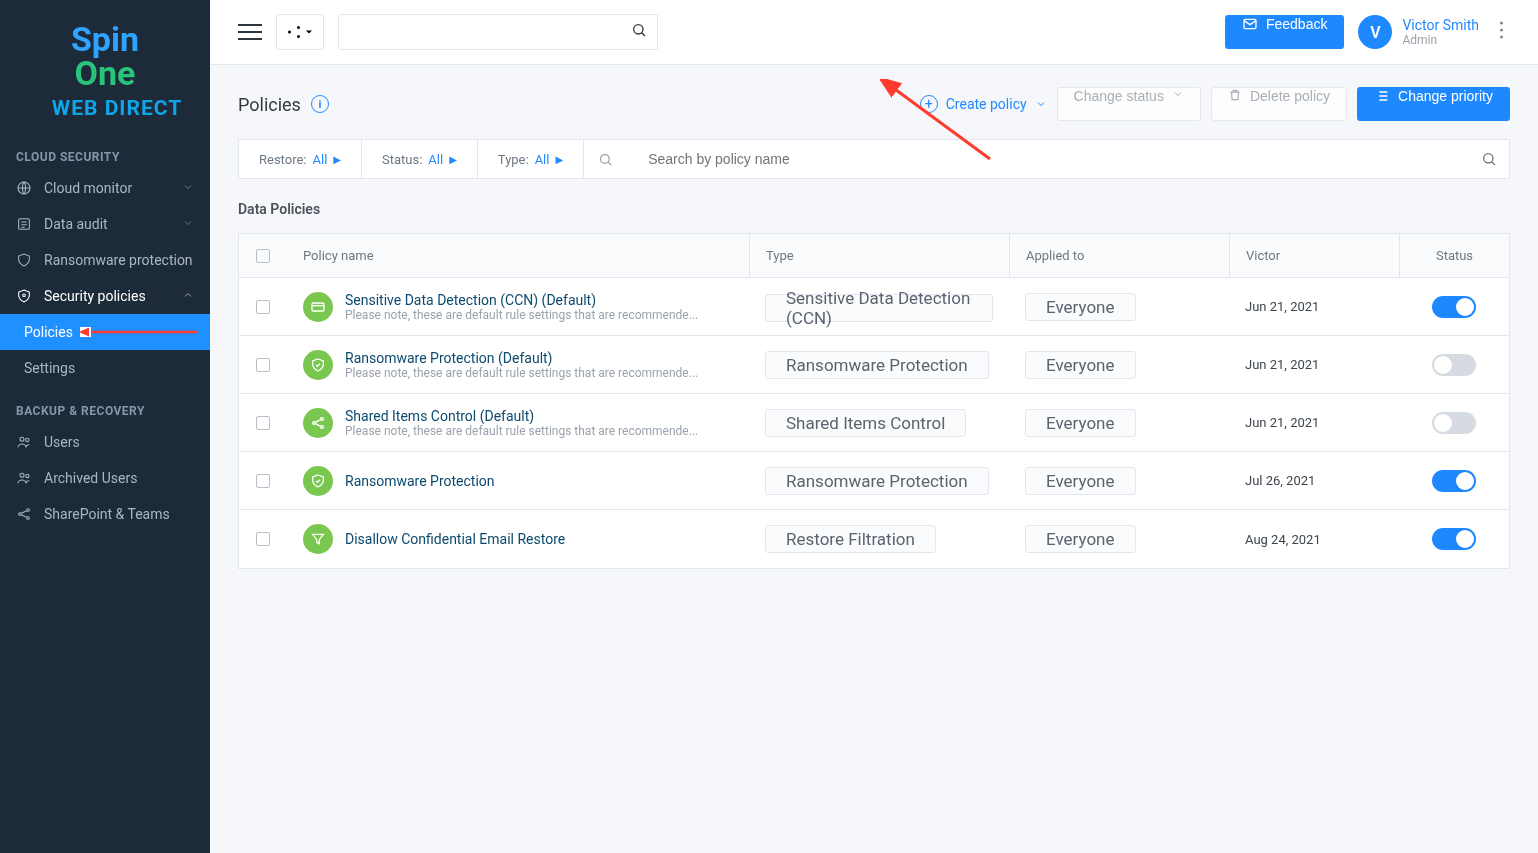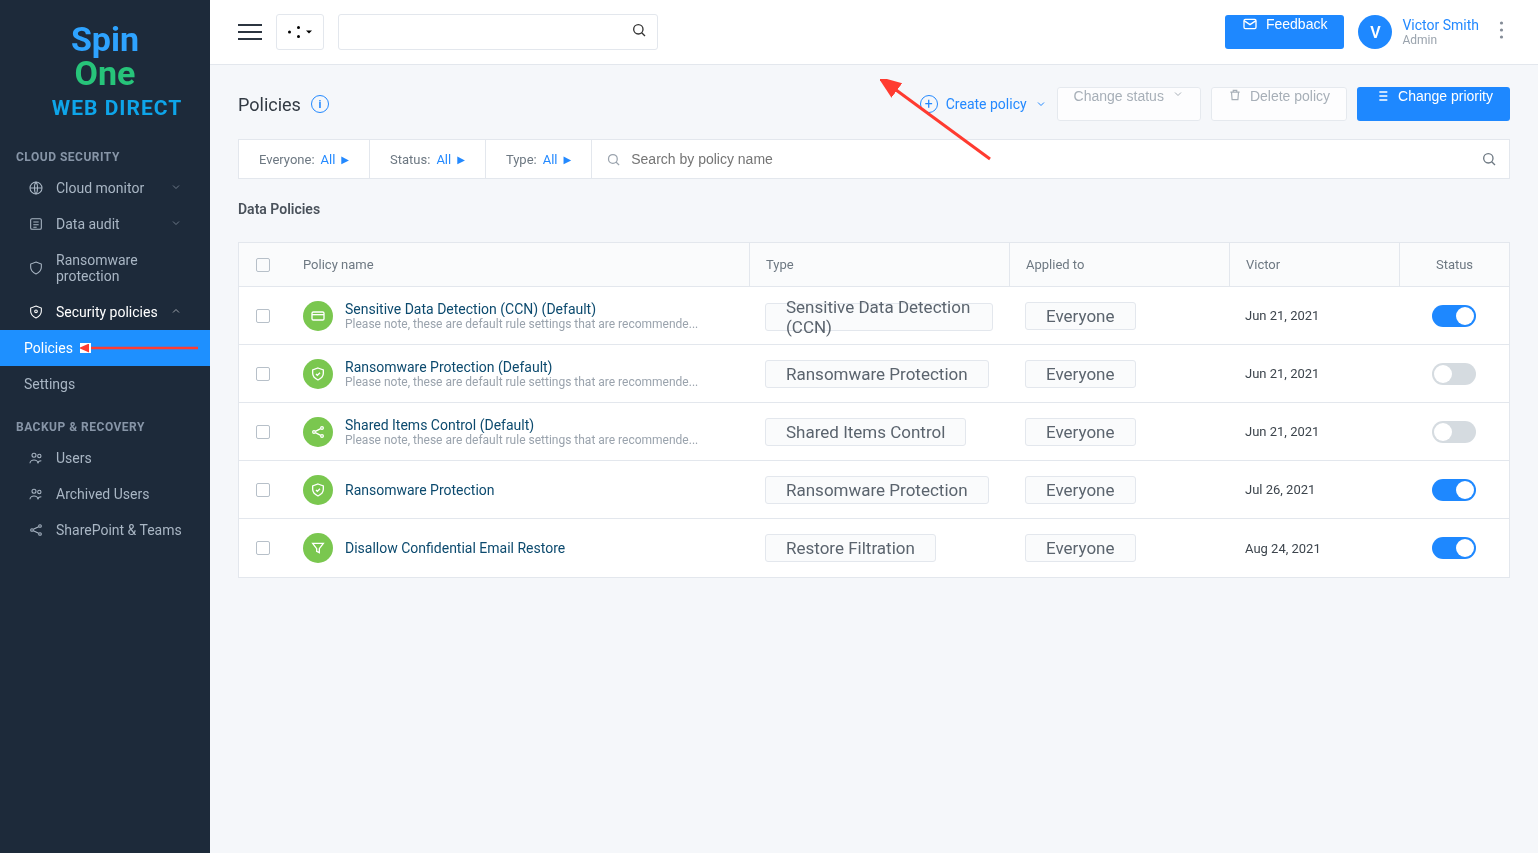--- a/index.html
+++ b/index.html
@@ -22,21 +22,21 @@
   body{display:flex;min-width:1538px;min-height:853px;background:var(--main-bg);}
 
   
   .sidebar{width:210px;min-width:210px;background:var(--sidebar-bg);color:var(--sidebar-text);display:flex;flex-direction:column;}
   .brand{padding:22px 0 12px;text-align:center;}
   .brand .spin{font-size:34px;font-weight:700;line-height:1;}
   .brand .spin .s{color:#2ea3ff;}
   .brand .spin .one{color:#27c47a;}
   .brand .wd{color:#0ea5e9;font-weight:700;letter-spacing:1px;margin-top:6px;font-size:21px;margin-left:24px;}
   .sb-section{font-size:12px;font-weight:700;color:var(--sidebar-header);letter-spacing:.5px;padding:18px 16px 6px;}
-  .sb-item{display:flex;align-items:center;gap:12px;padding:10px 28px;font-size:14px;color:var(--sidebar-text);cursor:pointer;position:relative;}
+  .sb-item{display:flex;align-items:center;gap:12px;padding:10px 16px;font-size:14px;color:var(--sidebar-text);cursor:pointer;position:relative;}
   .sb-item.active{background:var(--sidebar-active);color:#fff;}
   .sb-item.sub{padding-left:24px;}
   .sb-item.expanded{color:#fff;}
   .sb-item .chev{margin-left:auto;opacity:.7;}
   .sb-item .ico{width:16px;height:16px;display:inline-flex;align-items:center;justify-content:center;color:inherit;}
   .sb-item svg{stroke:currentColor;fill:none;stroke-width:1.6;}
   .red-arrow-side{position:absolute;right:10px;top:50%;transform:translateY(-50%);pointer-events:none;}
 
   
   .main{flex:1;display:flex;flex-direction:column;}
@@ -65,25 +65,25 @@
   .info-badge{width:18px;height:18px;border:1.5px solid var(--blue);color:var(--blue);border-radius:50%;display:inline-flex;align-items:center;justify-content:center;font-size:11px;font-weight:700;}
   .page-hdr .spacer{flex:1;}
   .create-policy{display:inline-flex;align-items:center;gap:8px;color:var(--blue);font-size:14px;cursor:pointer;position:relative;}
   .create-policy .plus{width:18px;height:18px;border:1.5px solid var(--blue);border-radius:50%;display:inline-flex;align-items:center;justify-content:center;font-size:14px;line-height:1;}
   .filters{margin-top:18px;background:#fff;border:1px solid var(--border);display:flex;align-items:stretch;height:40px;}
   .filter{display:flex;align-items:center;gap:6px;padding:0 20px;border-right:1px solid var(--border);font-size:13px;cursor:pointer;}
   .filter .lbl{color:var(--icon-muted);}
   .filter .val{color:var(--blue);}
   .filter .tri{color:var(--blue);font-size:10px;}
   .policy-search{flex:1;display:flex;align-items:center;gap:8px;padding:0 14px;color:var(--text-muted);}
-  .policy-search input{border:none;outline:none;flex:1;font-size:14px;background:transparent;}
+  .policy-search input{border:none;outline:none;flex:1;font-size:14px;background:transparent;margin-left:25px;}
   .end-search{width:40px;display:flex;align-items:center;justify-content:center;color:var(--icon-muted);}
 
   .section-label{margin-top:22px;font-size:14px;font-weight:600;color:#4a525b;}
-  .table{margin-top:25px;background:#fff;border:1px solid var(--border);}
+  .table{margin-top:16px;background:#fff;border:1px solid var(--border);}
   .thead,.trow{display:grid;grid-template-columns:48px 1fr 260px 220px 170px 110px;align-items:center;}
   .thead{height:44px;border-bottom:1px solid var(--border);color:var(--icon-muted);font-size:13px;background:#fafbfc;}
   .thead > div,.trow > div{padding:0 16px;}
   .thead .divl{border-left:1px solid var(--border);height:100%;display:flex;align-items:center;}
   .trow{height:58px;border-bottom:1px solid var(--border);font-size:14px;}
   .trow:last-child{border-bottom:none;}
   .trow .cb,.thead .cb{display:flex;align-items:center;justify-content:center;}
   .checkbox{width:14px;height:14px;border:1.4px solid #b7c0c9;border-radius:2px;}
   .pname{display:flex;align-items:center;gap:12px;min-width:0;}
   .policy-icon{width:30px;height:30px;border-radius:50%;background:var(--green);display:flex;align-items:center;justify-content:center;color:#fff;font-size:16px;}
@@ -302,21 +302,21 @@
             <marker id="ah" markerWidth="10" markerHeight="10" refX="2" refY="3" orient="auto">
               <path d="M0,0 L0,6 L8,3 z" fill="#ff3b30"></path>
             </marker>
           </defs>
         <path d="M110 80 L12 8" stroke="#ff3b30" stroke-width="3" fill="none" marker-end="url(#ah)"></path>
       </svg>
     </div>
 
     <div class="filters">
       <div id="filter-slots" style="display:contents"><div class="filter">
-            <span class="lbl">Everyone:</span> 
+            <span class="lbl">Restore:</span> 
             <span class="val">All</span> 
             <span class="tri">▶</span>
           </div><div class="filter">
             <span class="lbl">Status:</span> 
             <span class="val">All</span> 
             <span class="tri">▶</span>
           </div><div class="filter">
             <span class="lbl">Type:</span> 
             <span class="val">All</span> 
             <span class="tri">▶</span>

